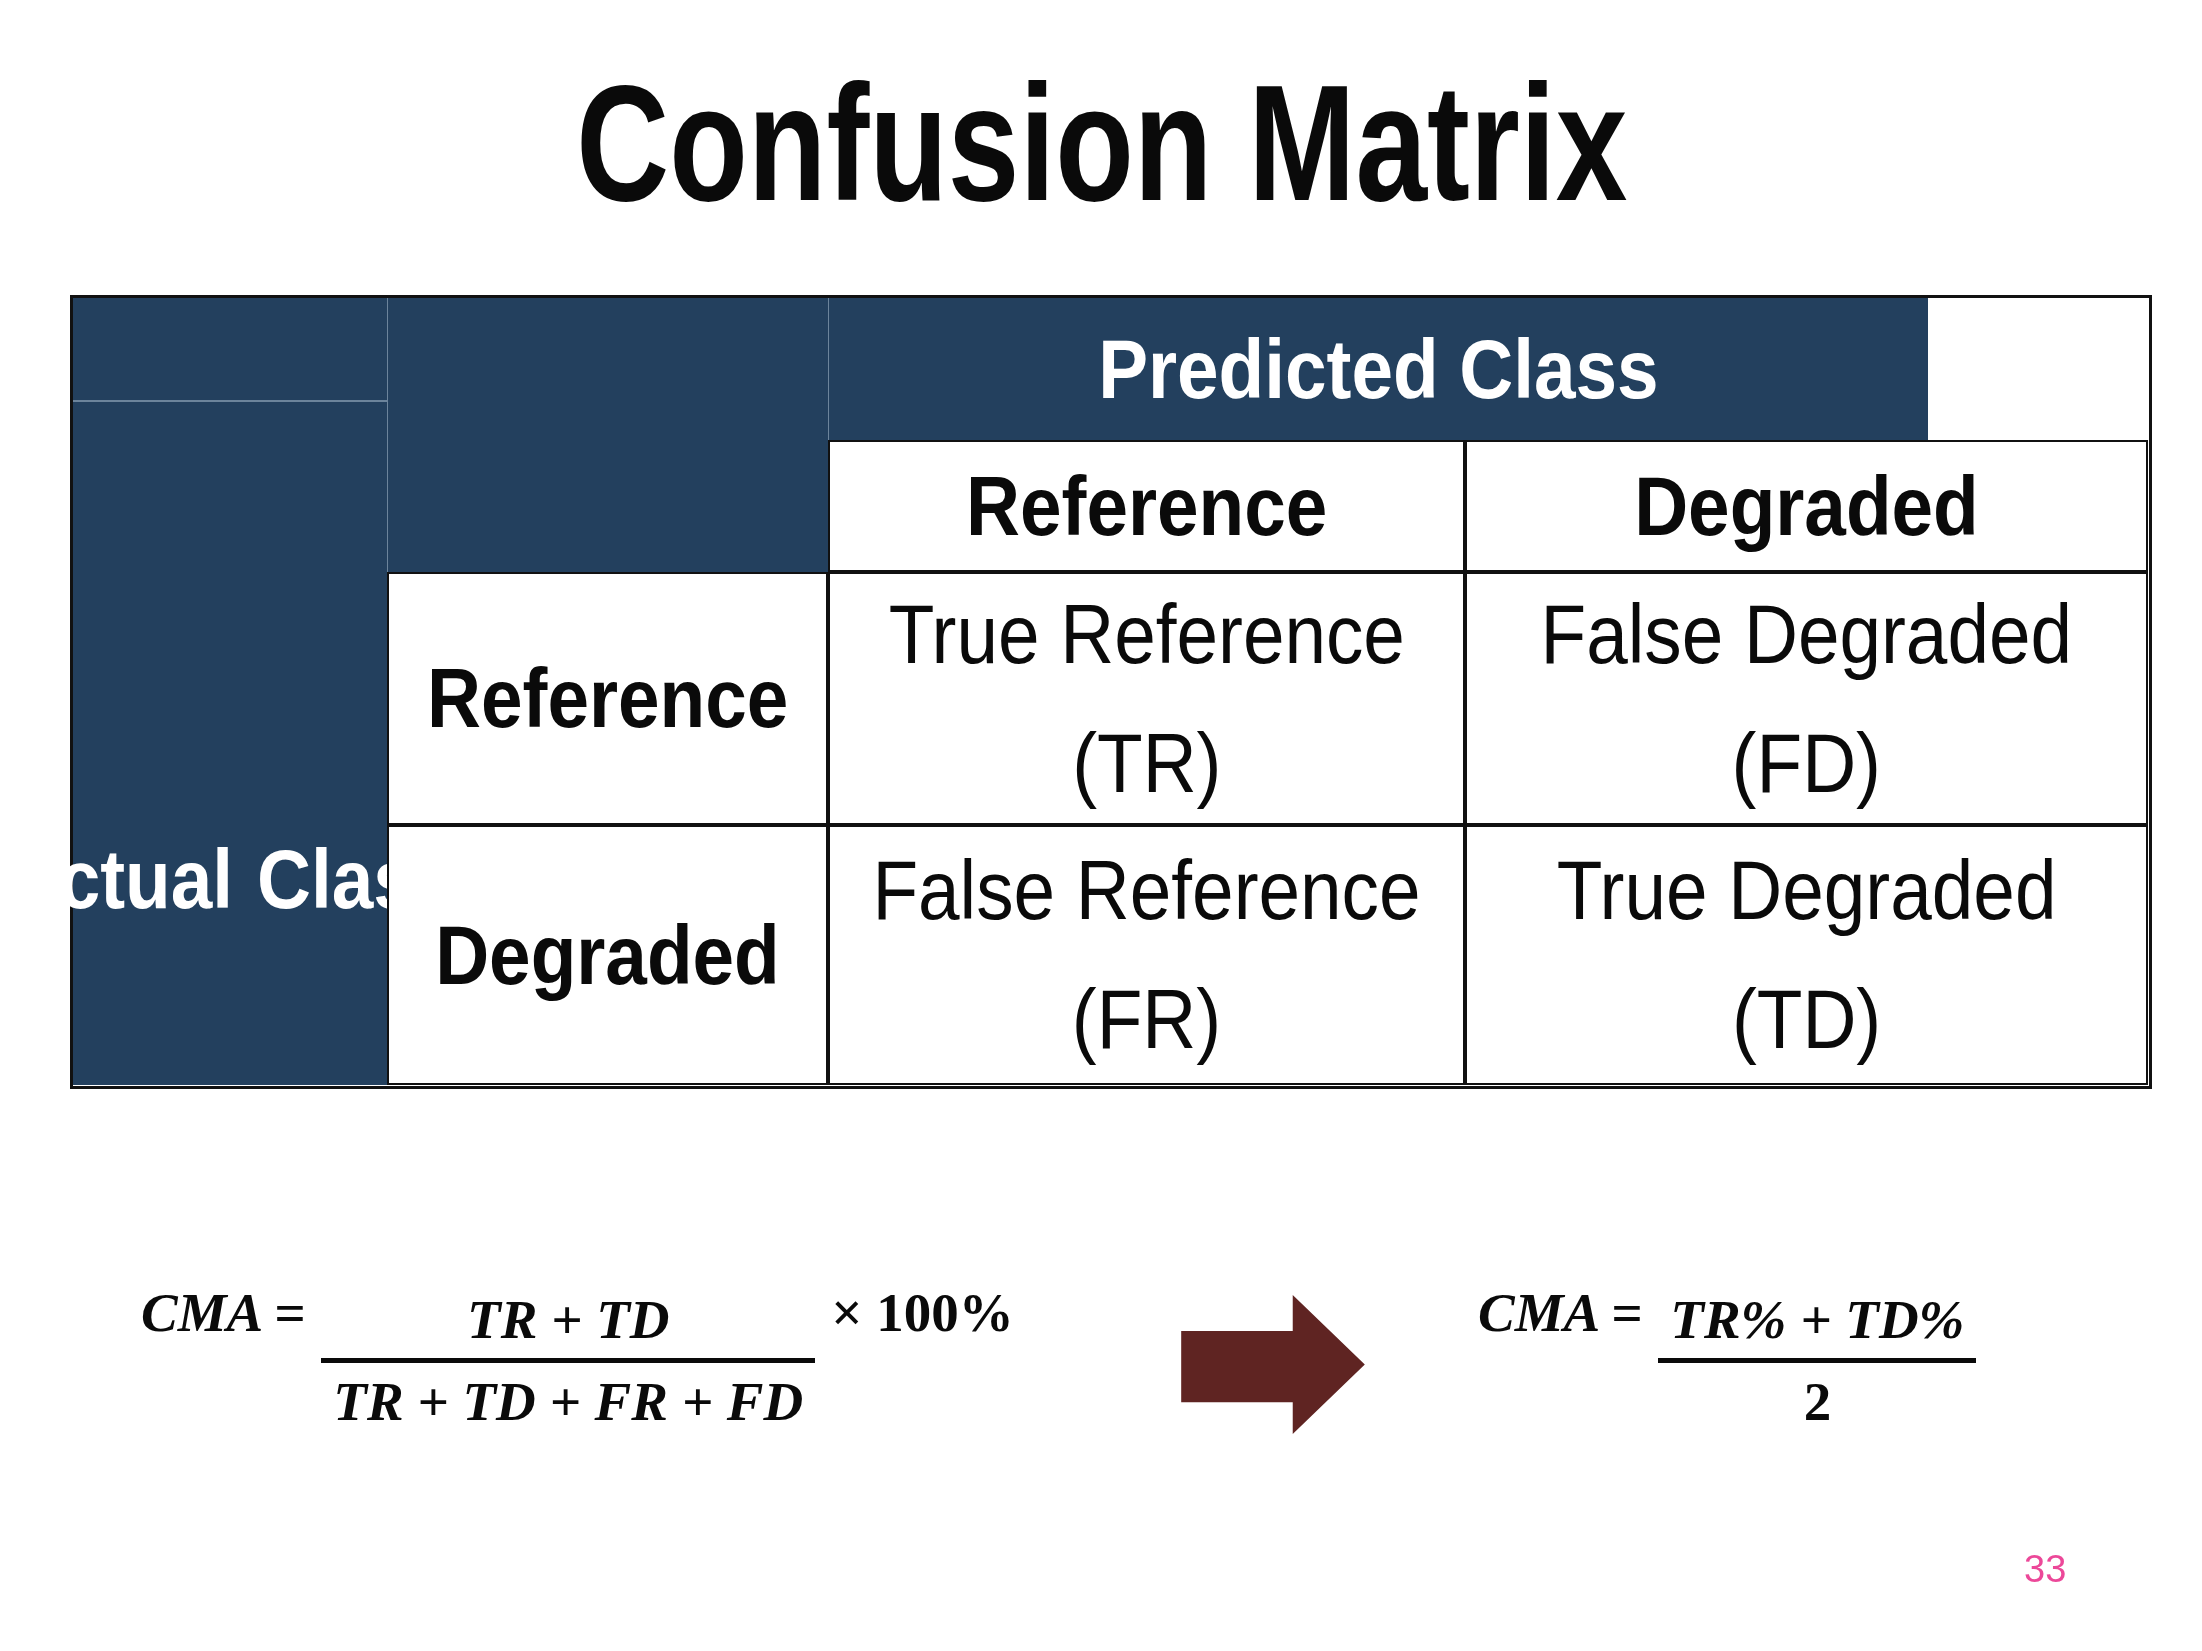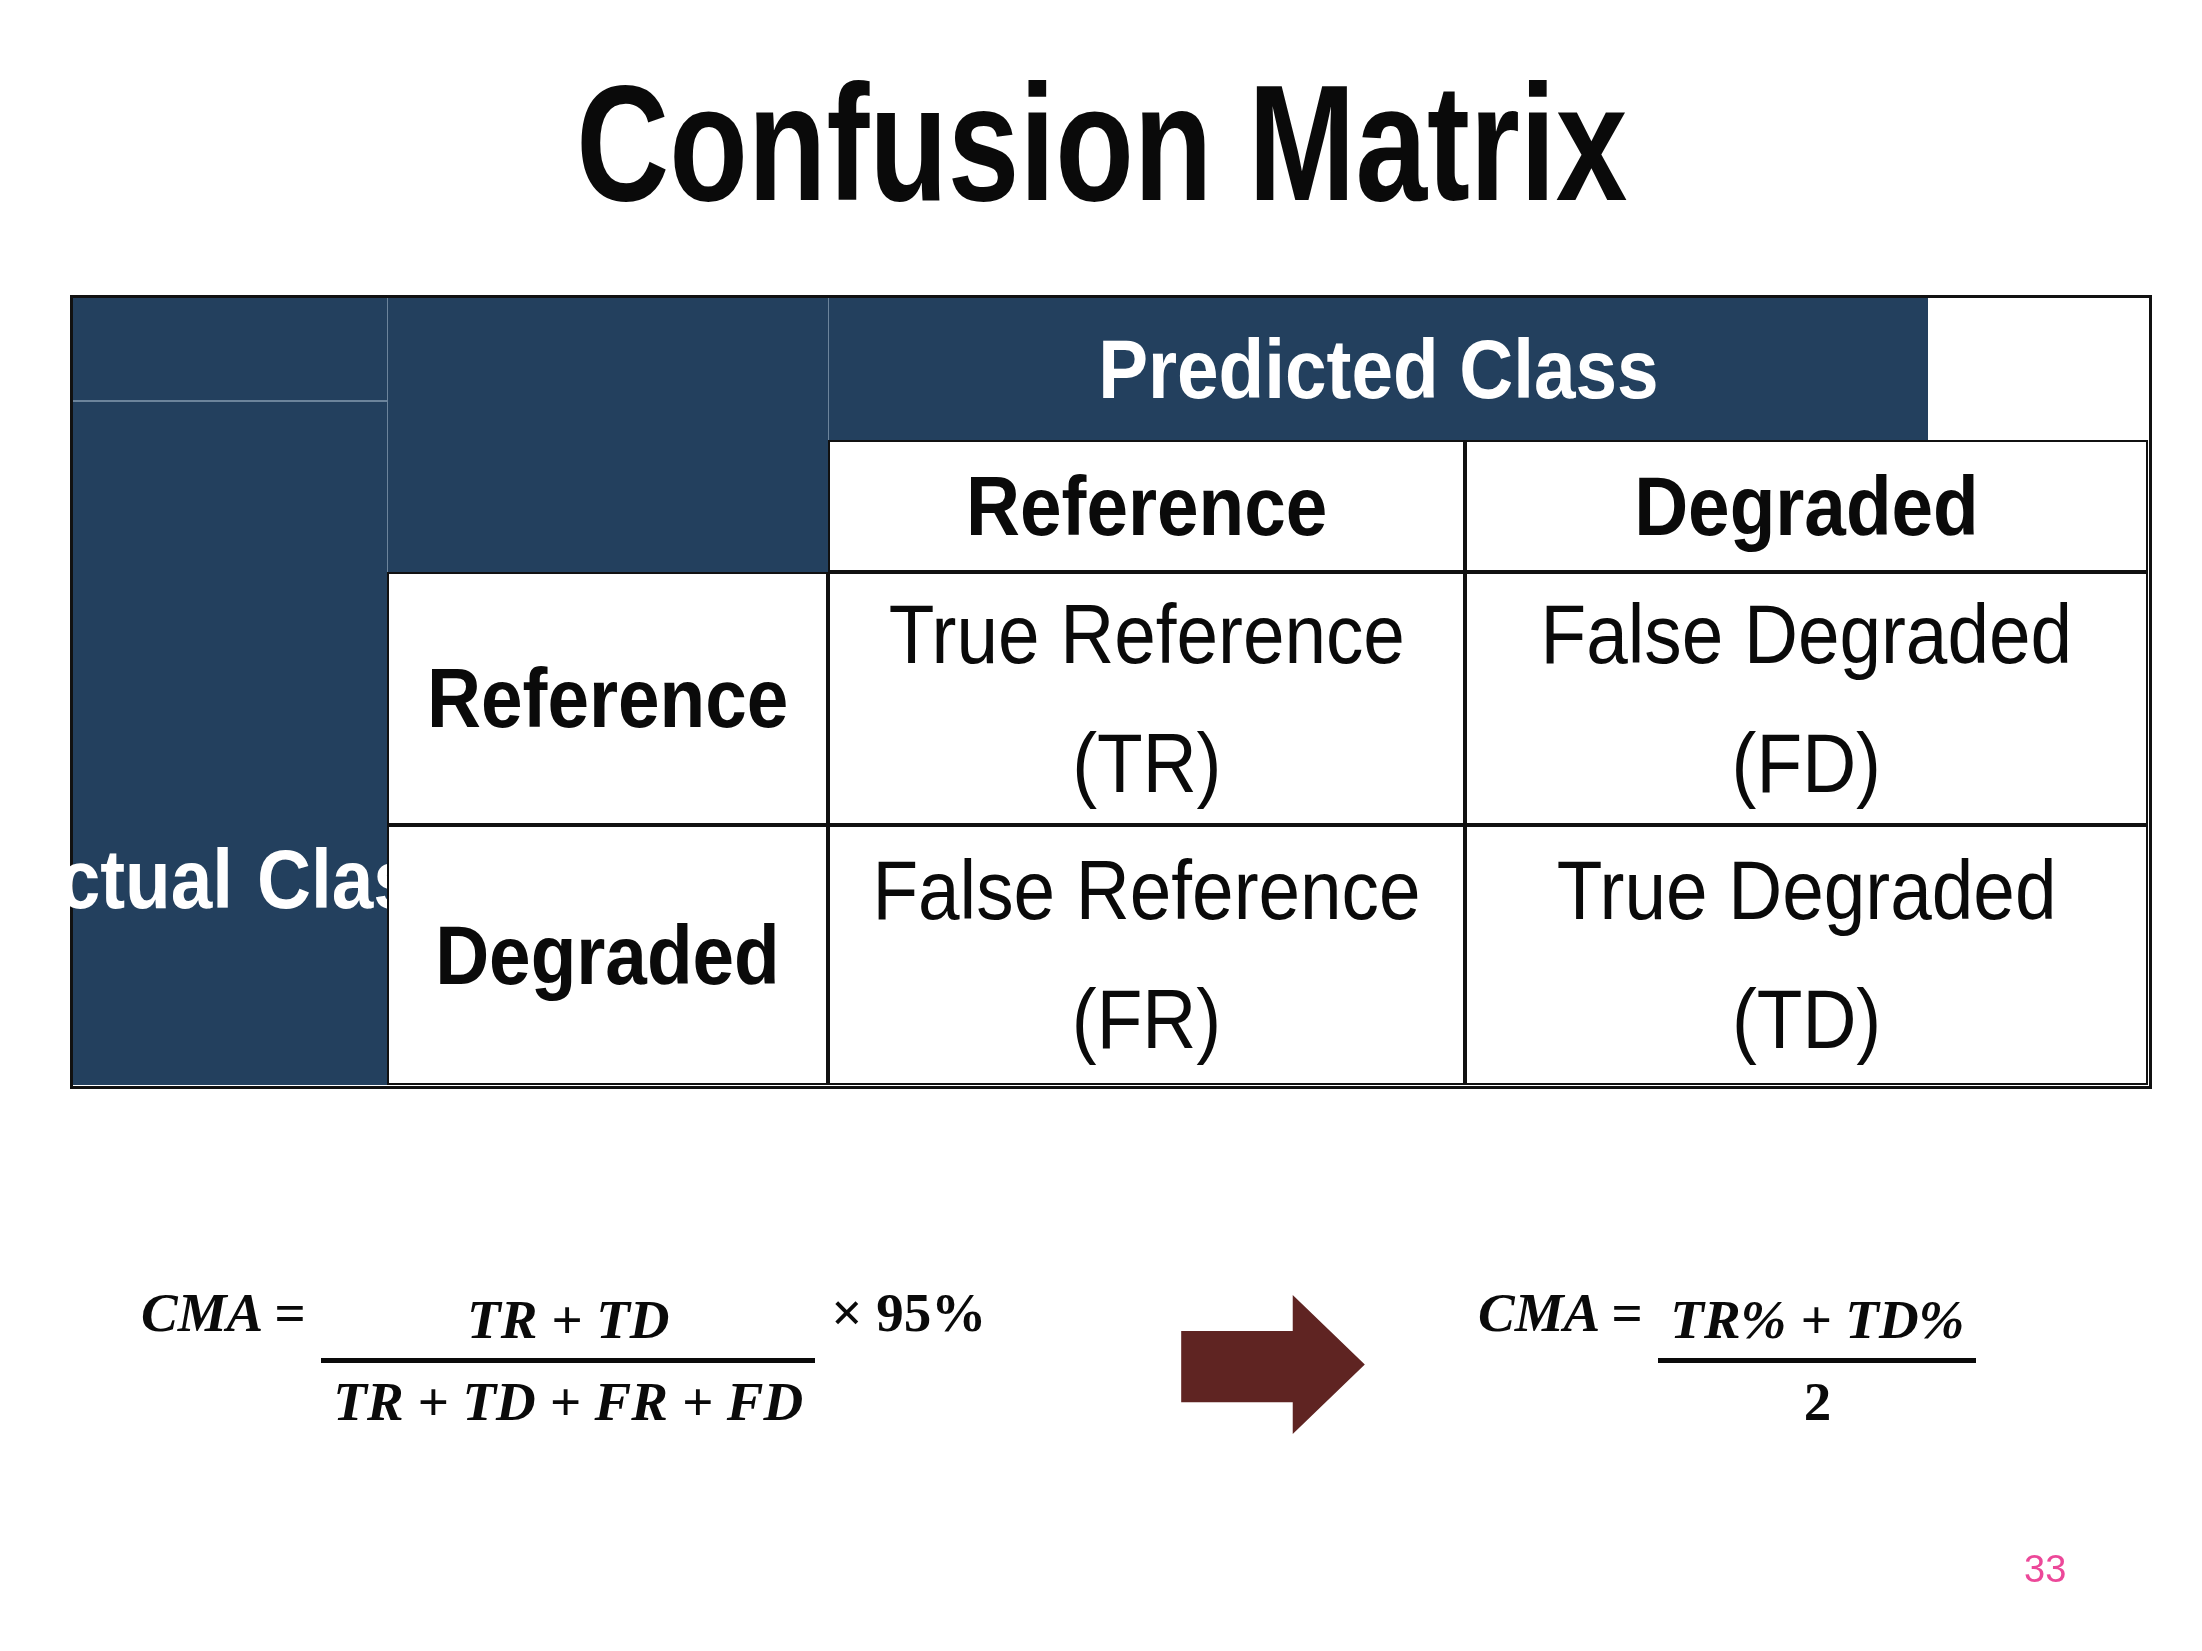--- a/index.html
+++ b/index.html
@@ -139,21 +139,21 @@
 
 </div>
 
 <div class="formula formula-left">
   <span class="lhs">CMA =</span>
   <span class="frac">
     <span class="num">TR + TD</span>
     <span class="bar"></span>
     <span class="den">TR + TD + FR + FD</span>
   </span>
-  <span class="suffix">× 95%</span>
+  <span class="suffix">× 100%</span>
 </div>
 
 <div class="arrow-wrap">
   <svg width="184" height="139" viewBox="0 0 214 162" xmlns="http://www.w3.org/2000/svg">
     <polygon points="0,42 130,42 130,0 214,81 130,162 130,125 0,125" fill="currentColor"></polygon>
   </svg>
 </div>
 
 <div class="formula formula-right">
   <span class="lhs">CMA =</span>

